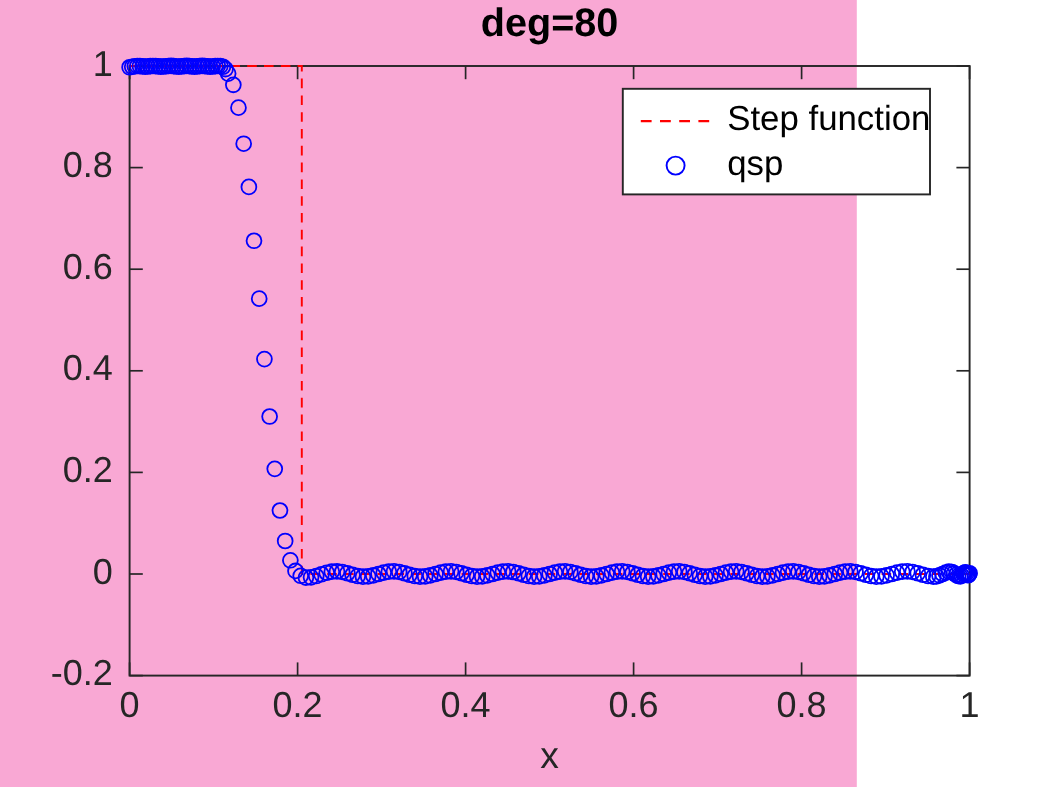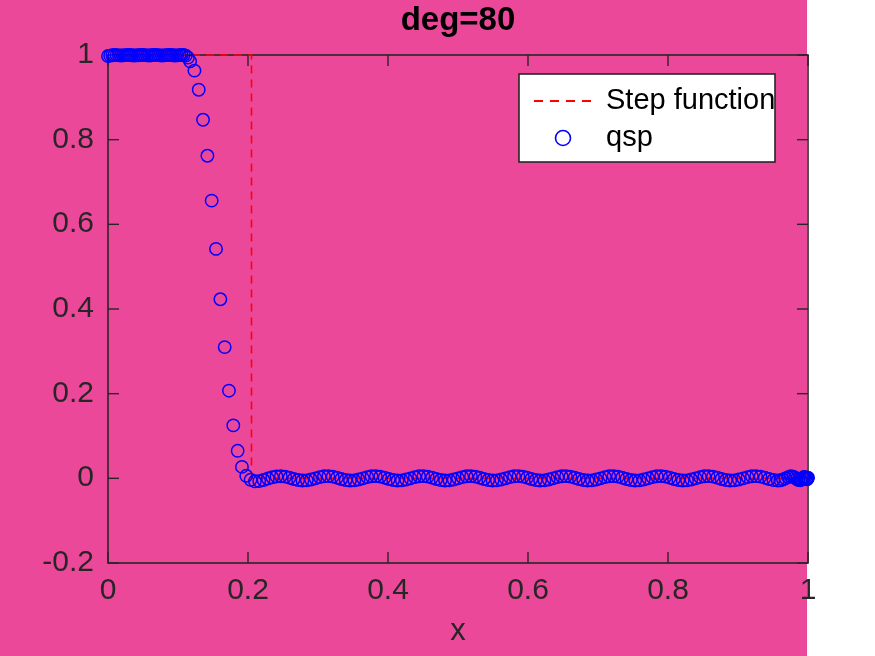--- a/index.html
+++ b/index.html
@@ -5,22 +5,22 @@
   html,body{margin:0;padding:0;}
   body{
     width:875px;height:656px;
     background:#ffffff;
     font-family:"Liberation Sans", sans-serif;
     overflow:hidden;
     position:relative;
   }
   #figure{
     position:absolute;inset:0;
-    width:807px;height:656px;
-    background:#ec4899;
+    width:714px;height:656px;
+    background:#f9a8d4;
   }
   #plot-svg{display:block;width:875px;height:656px;}
   .axis-line{stroke:#262626;stroke-width:1.6;fill:none;}
   .tick-line{stroke:#262626;stroke-width:1.4;}
   .tick-label{fill:#262626;font-family:"Liberation Sans",sans-serif;font-size:30px;}
   .tick-label-y{text-anchor:end;dominant-baseline:middle;}
   .tick-label-x{text-anchor:middle;dominant-baseline:hanging;}
   .axis-title{fill:#262626;font-family:"Liberation Sans",sans-serif;font-size:31px;text-anchor:middle;}
   .plot-title{fill:#000000;font-family:"Liberation Sans",sans-serif;font-size:33px;font-weight:bold;text-anchor:middle;}
   .legend-box{fill:#ffffff;stroke:#262626;stroke-width:1.6;}

